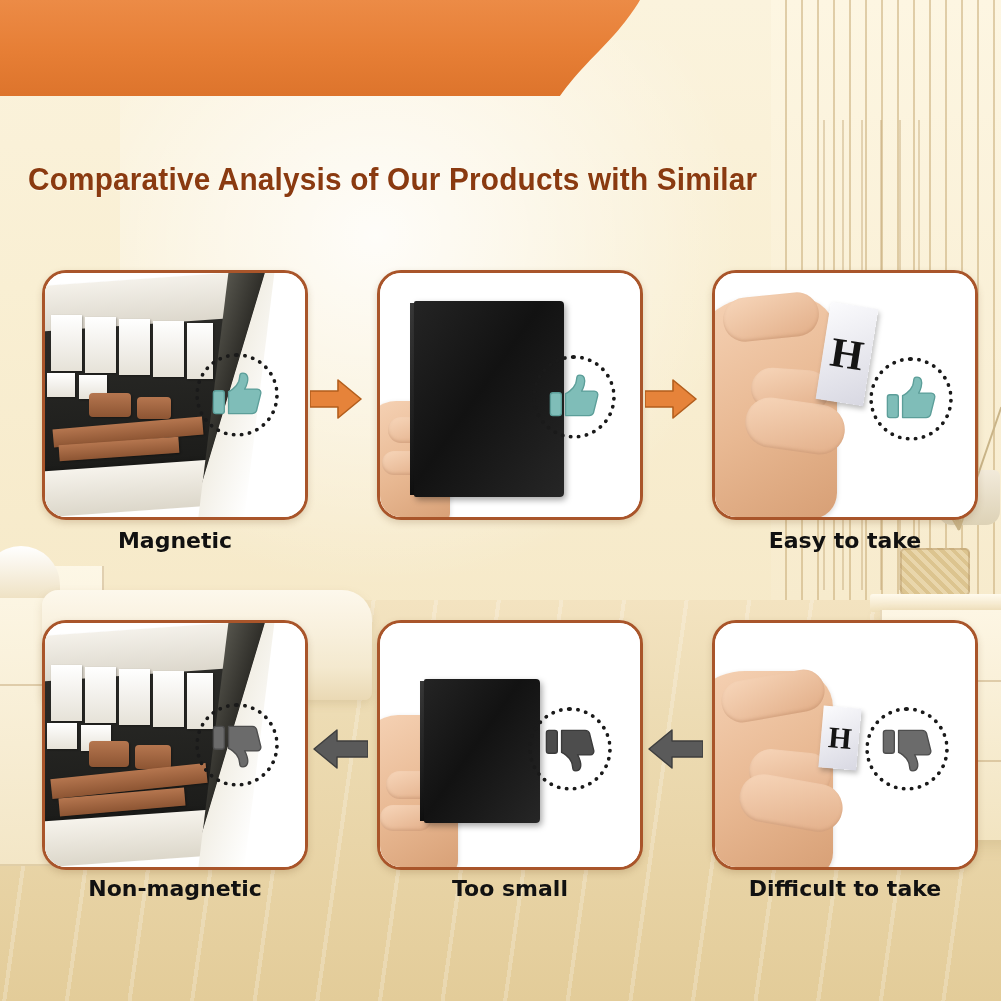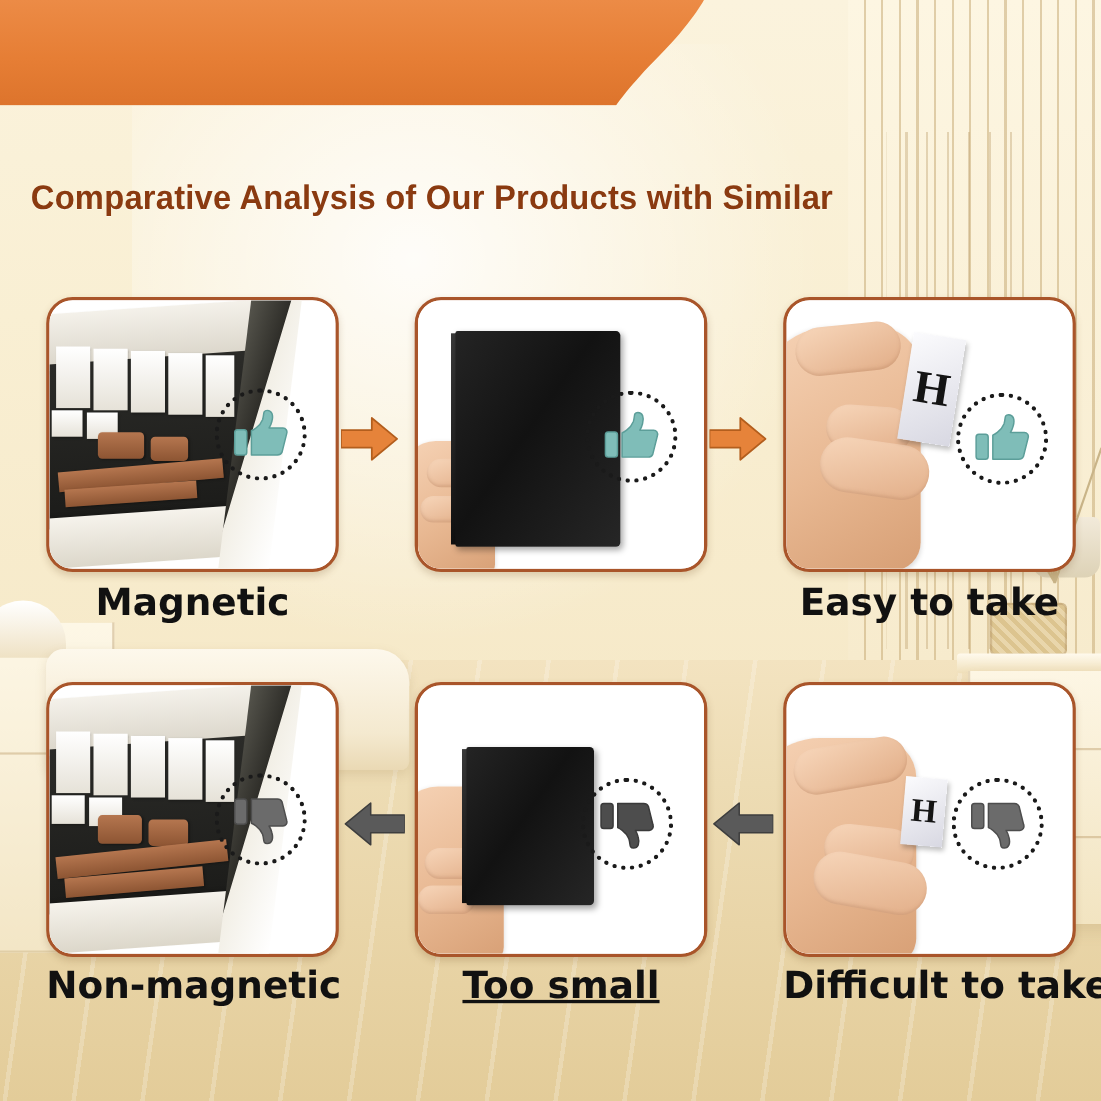--- a/index.html
+++ b/index.html
@@ -164,21 +164,21 @@
   .card-photo{
     position:absolute; inset:0;
     background:#ffffff;
   }
   .card-label{
     position:absolute;
     width:266px;
     text-align:center;
     font-family:"DejaVu Sans", sans-serif;
     font-weight:bold;
-    font-size:34px;
+    font-size:22px;
     color:#111111;
     white-space:nowrap;
   }
 
   
   .verdict{
     position:absolute;
     width:84px; height:84px;
     border-radius:50%;
     border:4px dotted #1a1a1a;
@@ -409,21 +409,21 @@
       <div class="spine" style="left:40px; top:58px; height:140px;"></div>
       <div class="book" style="left:44px; top:56px; width:116px; height:144px; border-radius:2px 4px 4px 2px;"></div>
     </div>
     <div class="verdict" style="left:148px; top:84px;">
       <svg viewBox="0 0 64 64" aria-hidden="true">
         <rect x="4" y="10" width="13" height="27" rx="3" fill="#4d4d4d" stroke="#3a3a3a" stroke-width="1.6"></rect>
         <path d="M22 10 V36 C22 36 31 40 34 48 C36 54 34 58 39 58 C44 58 46 53 44 46 C43 42 41 39 41 39 H56 C59 39 61 36 60 33 L55 13 C54 11 52 10 50 10 Z" fill="#4d4d4d" stroke="#3a3a3a" stroke-width="1.6" stroke-linejoin="round"></path>
       </svg>
     </div>
   </div>
-  <div class="card-label" style="left:377px; top:876px;text-decoration:underline;">Too small</div>
+  <div class="card-label" style="left:377px; top:876px;">Too small</div>
 
   <div class="arrow" style="left:647px; top:728px;">
     <svg width="56" height="42" viewBox="0 0 56 42">
       <path d="M56 13 H25 V2 L2 21 L25 40 V29 H56 Z" fill="#5a5a5a" stroke="#3e3e3e" stroke-width="1.4" stroke-linejoin="round"></path>
     </svg>
   </div>
 
   <div class="card" style="left:712px; top:620px;">
     <div class="card-photo ph-book">
       <div class="ph-hand" style="left:-34px; top:48px; width:152px; height:206px; border-radius:64px 36px 24px 18px;"></div>

